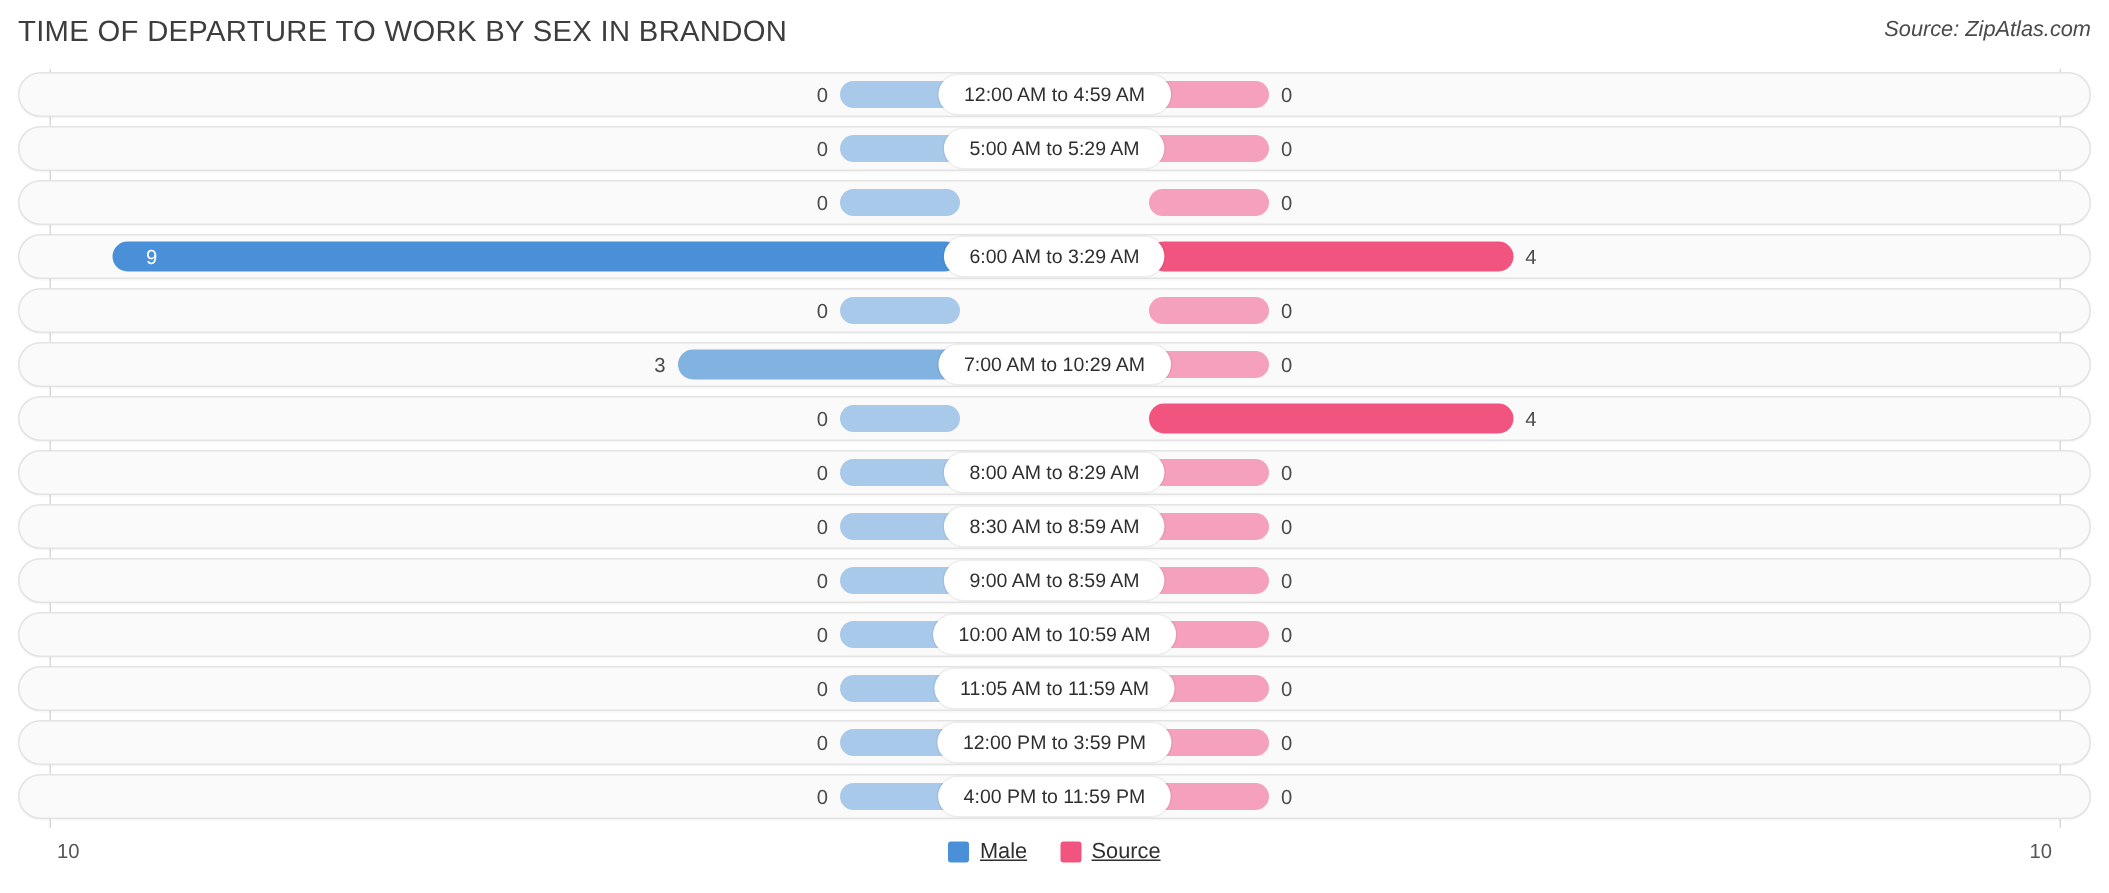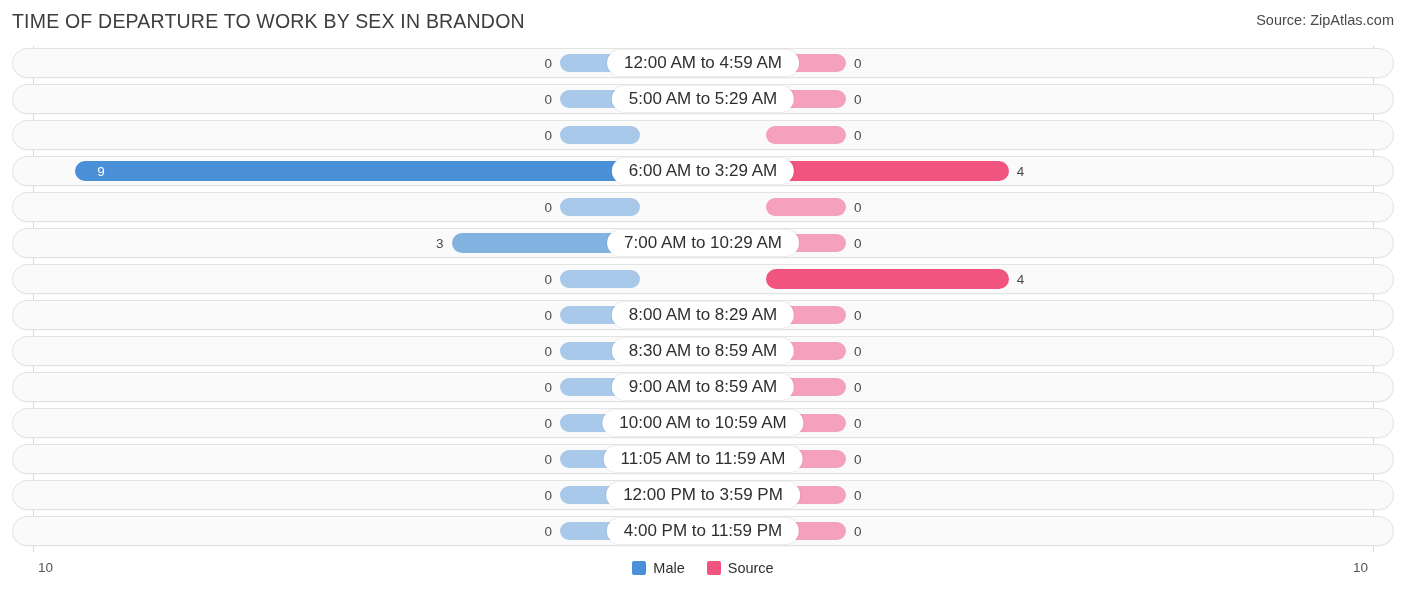--- a/index.html
+++ b/index.html
@@ -31,20 +31,21 @@
     letter-spacing: 0.2px;
     color: #3d3d3d;
     font-weight: 400;
     white-space: nowrap;
   }
   .source-note {
     position: absolute;
     right: 12px;
     top: 12px;
     font-size: 14.5px;
+    font-style: italic;
     color: #4a4a4a;
     white-space: nowrap;
   }
 
   
   .plot {
     position: absolute;
     left: 0;
     top: 46px;
     width: 1406px;
@@ -116,21 +117,21 @@
   .cat-pill {
     position: absolute;
     left: 50%;
     top: 2px;
     transform: translateX(-50%);
     height: 26px;
     line-height: 26px;
     padding: 0 17px;
     background: #ffffff;
     border-radius: 13px;
-    font-size: 17px;
+    font-size: 13px;
     color: #2f2f2f;
     white-space: nowrap;
     box-shadow: 0 0 0 1px rgba(0,0,0,0.05);
     z-index: 5;
   }
 
   
   .footer {
     position: absolute;
     left: 0;
@@ -164,20 +165,21 @@
   }
   .swatch {
     width: 14px;
     height: 14px;
     border-radius: 2px;
     display: inline-block;
   }
   .legend-label {
     font-size: 14.5px;
     color: #2f2f2f;
+    text-decoration: underline;
   }
 </style>
 </head>
 <body>
 
 <div class="header">
   <div class="chart-title">TIME OF DEPARTURE TO WORK BY SEX IN BRANDON</div>
   <div class="source-note">Source: ZipAtlas.com</div>
 </div>
 

